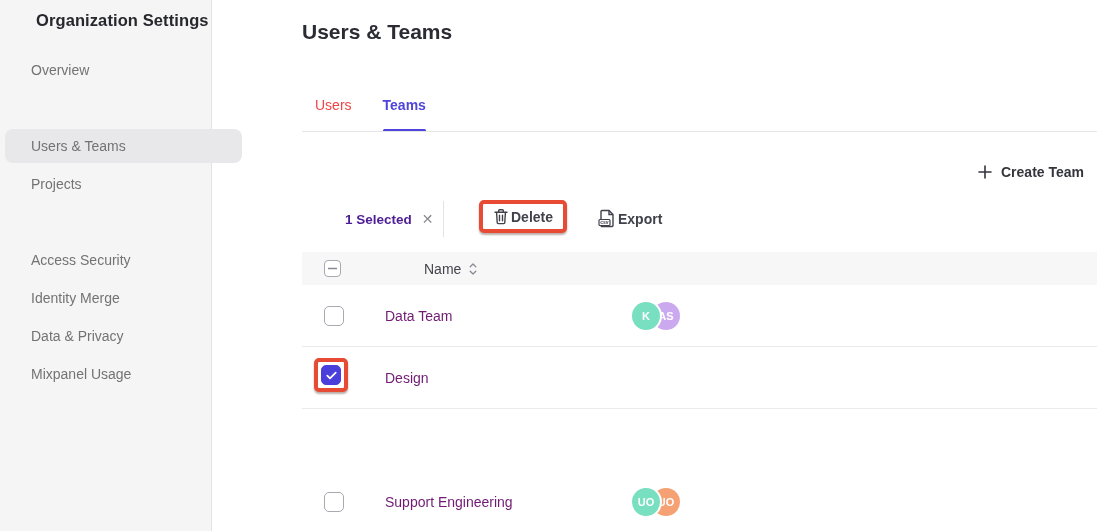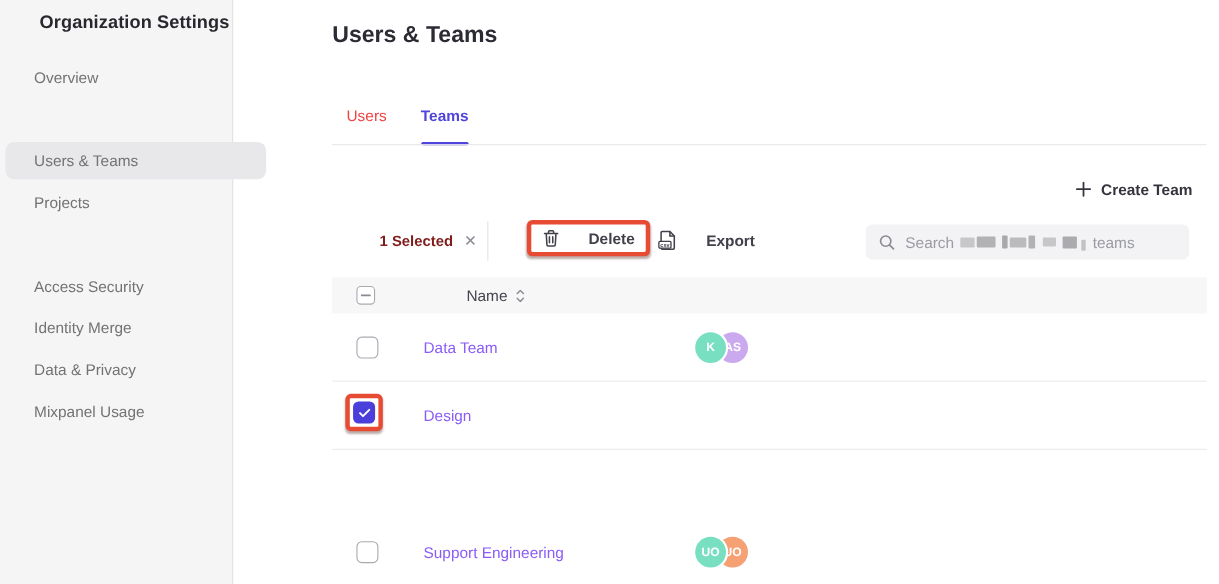--- a/index.html
+++ b/index.html
@@ -22,27 +22,27 @@
   .tab.active { color:#4f44db; font-weight:700; }
   .tab.active::after { content:""; position:absolute; left:0; right:0; bottom:0; height:3px; background:#4f44db; border-radius:2px; }
   .tabs-divider { position:absolute; left:302px; top:131px; width:795px; height:1px; background:#e7e7ea; }
 
   .create-team { position:absolute; left:978px; top:164px; display:flex; align-items:center; gap:9px;
                  font-size:14px; font-weight:600; color:#34343c; cursor:pointer; background:none; border:none;
                  font-family:inherit; }
 
   
   .selected-group { position:absolute; left:345px; top:211px; display:flex; align-items:center; gap:10px; }
-  .selected-label { font-size:13.5px; font-weight:700; color:#7f1d1d; }
+  .selected-label { font-size:13.5px; font-weight:700; color:#4c1d95; }
   .clear-x { font-size:14px; color:#8a8a92; cursor:pointer; }
   .v-divider { position:absolute; left:443px; top:201px; width:1px; height:36px; background:#e3e3e6; }
 
   .annotation { border:4px solid #e74b33; border-radius:5px; box-shadow:0 2px 2px rgba(60,20,10,.35); background:#fff; }
   .annotation-delete { position:absolute; left:479px; top:200px; padding:4px 10px; }
-  .tool-btn { display:flex; align-items:center; gap:26px; font-size:14px; font-weight:600; color:#41414b;
+  .tool-btn { display:flex; align-items:center; gap:2px; font-size:14px; font-weight:600; color:#41414b;
               background:none; border:none; cursor:pointer; font-family:inherit; }
   .export-btn { position:absolute; left:598px; top:209px; }
 
   .search-box { position:absolute; left:787px; top:204px; width:294px; height:32px; background:#f3f3f5;
                 border-radius:6px; display:flex; align-items:center; padding:0 12px; gap:9px; cursor:text; }
   .search-ph { font-size:14px; color:#9b9ba3; display:flex; align-items:center; gap:6px; white-space:nowrap; }
   .redact { display:inline-flex; align-items:center; gap:2px; }
   .redact i { display:inline-block; border-radius:1px; }
   .redact i:nth-child(1){width:13px;height:9px;background:#c7c7c9;}
   .redact i:nth-child(2){width:17px;height:10px;background:#b2b2b5;}
@@ -59,21 +59,21 @@
   .th-name { display:flex; align-items:center; gap:8px; margin-left:83px; font-size:14px; font-weight:500;
              color:#44444d; cursor:pointer; }
   .row { position:absolute; left:302px; width:795px; height:62px; border-bottom:1px solid #eaeaec; }
   .checkbox { position:absolute; left:22px; width:20px; height:20px; border:1.5px solid #a9a9b1; border-radius:5px;
               background:#fff; cursor:pointer; display:flex; align-items:center; justify-content:center; }
   .table-header .checkbox { position:static; margin-left:22px; width:17px; height:17px; border-radius:4px; }
   .checkbox.checked { background:#4a3fdb; border-color:#4a3fdb; }
   .row .checkbox { top:21px; }
   .annotation-checkbox { position:absolute; left:12px; top:11px; padding:3px; }
   .annotation-checkbox .checkbox { position:static; }
-  .team-name { position:absolute; left:83px; top:23px; font-size:14px; color:#8b5cf6; text-decoration:none; cursor:pointer; }
+  .team-name { position:absolute; left:83px; top:23px; font-size:14px; color:#701a75; text-decoration:none; cursor:pointer; }
   .avatars { position:absolute; left:330px; top:17px; display:flex; }
   .avatar { width:28px; height:28px; border-radius:50%; color:#fff; font-size:11px; font-weight:700;
             display:flex; align-items:center; justify-content:center; }
   .avatar.front { box-shadow:0 0 0 2px #fff; z-index:2; }
   .avatar.back { margin-left:-8px; z-index:1; }
 
   .icon { display:inline-flex; flex:none; }
 </style>
 </head>
 <body>
@@ -133,42 +133,20 @@
       <svg width="18" height="19" viewBox="0 0 18 19" fill="none">
         <path d="M4 1.5h7l4 4v11a1 1 0 0 1-1 1H4a1 1 0 0 1-1-1v-14a1 1 0 0 1 1-1z" stroke="#41414b" stroke-width="1.4"></path>
         <path d="M11 1.5v4h4" stroke="#41414b" stroke-width="1.4"></path>
         <rect x="1" y="10.5" width="11" height="6" rx="1" fill="#fff" stroke="#41414b" stroke-width="1.2"></rect>
         <text x="2.3" y="15.3" font-size="5" font-family="Liberation Sans, sans-serif" fill="#41414b">csv</text>
       </svg>
     </span>
     <span>Export</span>
   </button>
 
-  <div class="search-box">
-    <span class="icon">
-      <svg width="15" height="15" viewBox="0 0 15 15" fill="none" stroke="#8a8a92" stroke-width="1.5" stroke-linecap="round">
-        <circle cx="6.2" cy="6.2" r="4.7"></circle>
-          <path d="M9.8 9.8l3.5 3.5"></path>
-      </svg>
-    </span>
-    <span class="search-ph">
-      <span>Search</span>
-      <span class="redact">
-          <i></i>
-          <i></i>
-          <i></i>
-          <i></i>
-          <i></i>
-          <i></i>
-          <i></i>
-          <i></i>
-        </span>
-      <span>teams</span>
-    </span>
-  </div>
 
   <div class="table-header">
     <span class="checkbox">
       <svg width="9" height="3" viewBox="0 0 9 3">
           <path d="M0.5 1.5h8" stroke="#8a8a92" stroke-width="1.6" stroke-linecap="round"></path>
         </svg>
     </span>
     <span class="th-name">
       <span>Name</span>
       <span class="icon">

